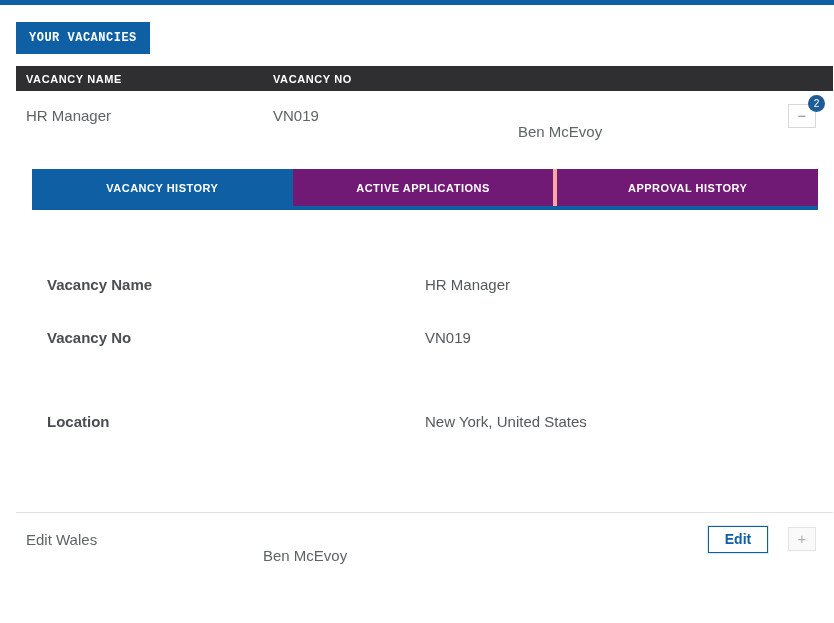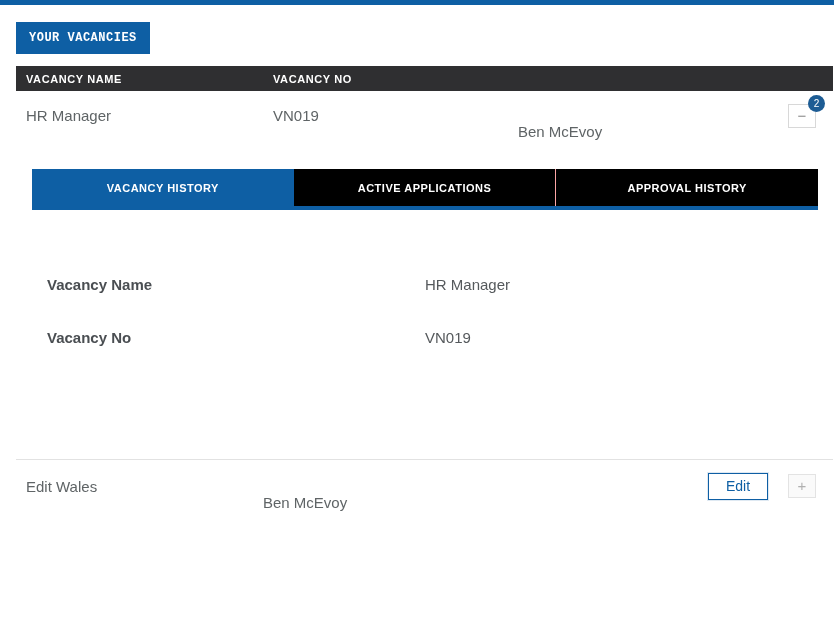--- a/index.html
+++ b/index.html
@@ -87,21 +87,21 @@
     font-size: 10px;
     line-height: 17px;
     text-align: center;
   }
   .edit-btn {
     width: 60px; height: 27px;
     background: #ffffff;
     border: 1px solid #0e5fa4;
     color: #0e5fa4;
     font-size: 14px;
-    font-weight: normal;
+    font-weight: bold;
     cursor: pointer;
     box-shadow: 0 0 0 1px #dfe9f2;
     font-family: "Liberation Sans", sans-serif;
   }
 
   .detail-panel { padding-bottom: 48px; }
   .tabbar {
     display: flex;
     margin: 29px 15px 0 16px;
     border-bottom: 4px solid #0e5fa4;
@@ -109,25 +109,25 @@
   .tab {
     flex: 1;
     height: 37px;
     display: flex;
     align-items: center;
     justify-content: center;
     font-size: 11px;
     font-weight: bold;
     letter-spacing: 0.5px;
     color: #ffffff;
-    background: #000000;
+    background: #701a75;
     cursor: pointer;
   }
   .tab.active { background: #0e5fa4; }
-  .tab.inactive + .tab.inactive { border-left: 1px solid #fca5a5; }
+  .tab.inactive + .tab.inactive { border-left: 4px solid #fca5a5; }
 
   .fields { padding: 64px 0 0 31px; }
   .field-row {
     display: flex;
     margin-bottom: 31px;
     font-size: 15px;
     line-height: 22px;
   }
   .field-label {
     width: 378px;
@@ -180,20 +180,24 @@
         <div class="field-row">
           <div class="field-label">Vacancy Name</div>
           <div class="field-value">HR Manager</div>
         </div>
         <div class="field-row">
           <div class="field-label">Vacancy No</div>
           <div class="field-value">VN019</div>
         </div>
         <div class="field-row">
         </div>
+        <div class="field-row">
+          <div class="field-label">Location</div>
+          <div class="field-value">New York, United States</div>
+        </div>
       </div>
 
     </div>
 
     <div class="trow trow-bottom">
       <div class="cell-name">Edit Wales</div>
       <div class="cell-mgr">Ben McEvoy</div>
       <div class="row-actions">
         <button class="edit-btn">Edit</button>
         <div class="expander-wrap">

